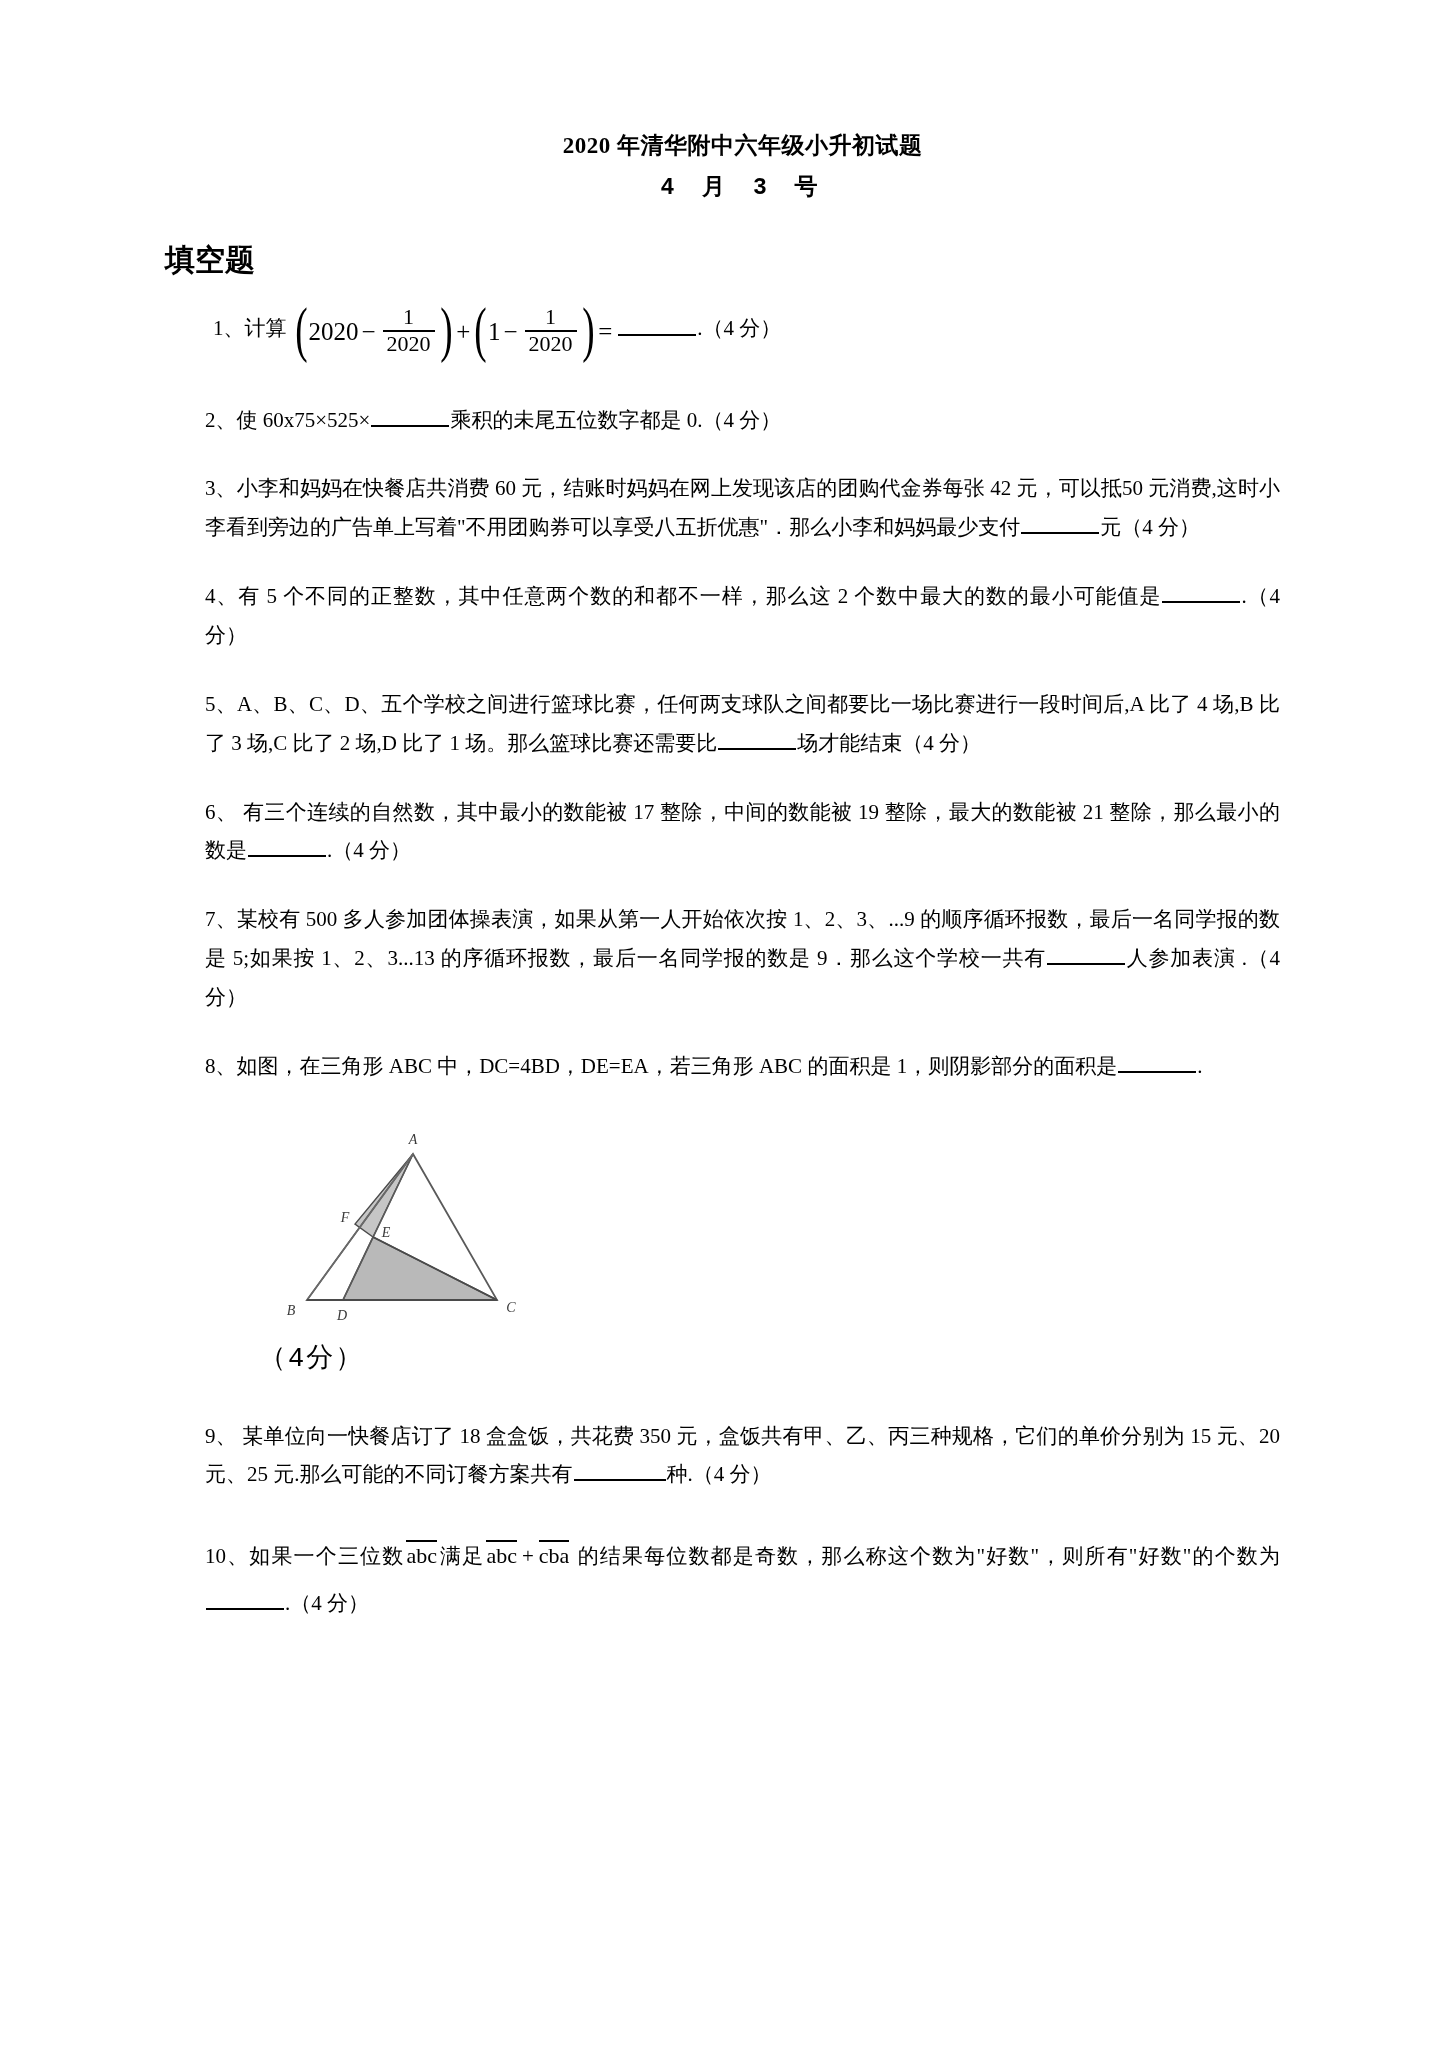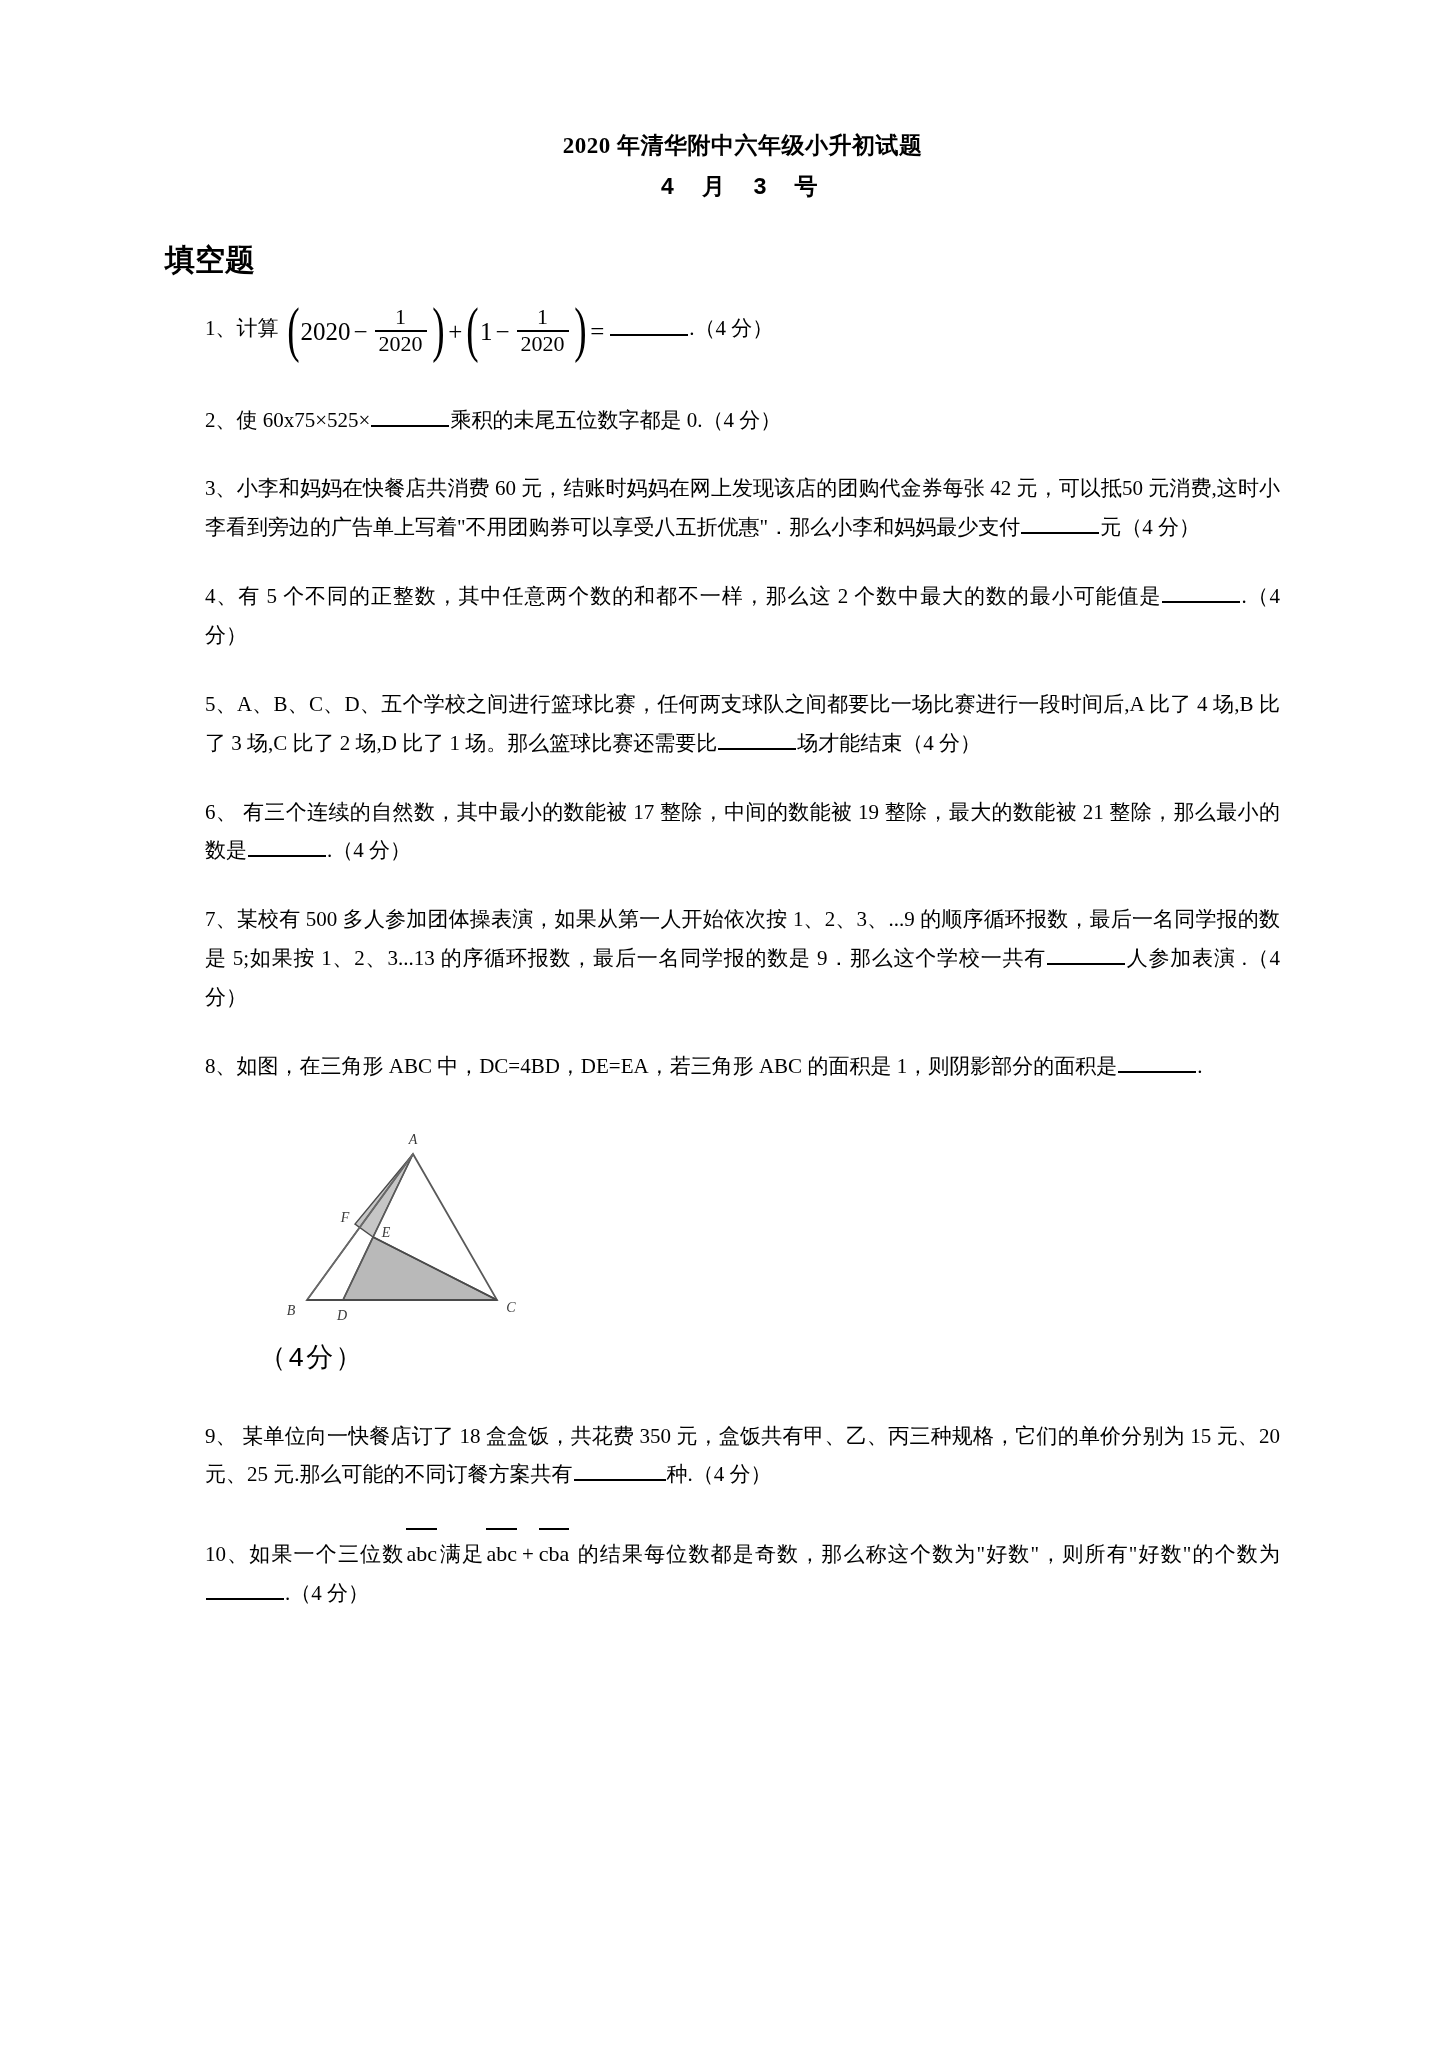--- a/index.html
+++ b/index.html
@@ -49,21 +49,21 @@
 
   
   .q {
     font-size: 21px;
     line-height: 1.85;
     margin: 0 0 30px 0;
     text-align: justify;
     text-justify: inter-ideograph;
   }
   .q.tight { margin-bottom: 26px; }
-  .q-1 { margin-bottom: 44px; }
+  .q-1 { margin-bottom: 44px; margin-left: 8px; }
 
   .blank {
     display: inline-block;
     min-width: 78px;
     border-bottom: 2px solid #000;
     vertical-align: baseline;
     height: 1em;
     margin: 0 1px;
   }
   .blank.lg { min-width: 92px; }
@@ -96,23 +96,23 @@
     font-size: 22px;
     line-height: 1.12;
   }
   .frac .num { padding: 0 4px; }
   .frac .den { padding: 0 4px; border-top: 2px solid #000; }
   .op { padding: 0 3px; }
 
   .ovl {
     display: inline-block;
     border-top: 2px solid #000;
-    padding-top: 12px;
+    padding-top: 2px;
     line-height: 1.1;
-    margin: 4px 2px;
+    margin: 16px 2px;
     font-size: 22px;
   }
 
   
   .figure-wrap {
     margin: 18px 0 8px 0;
     padding-left: 40px;
   }
   .fig-score {
     font-size: 27px;

